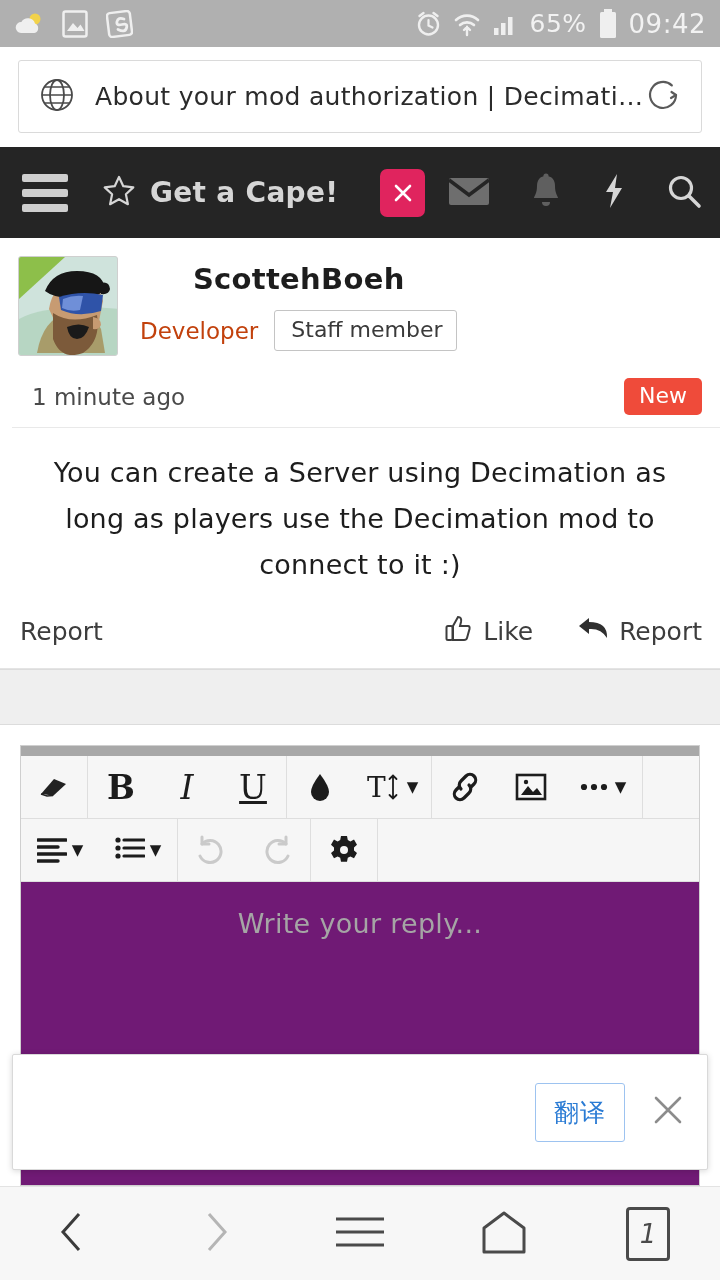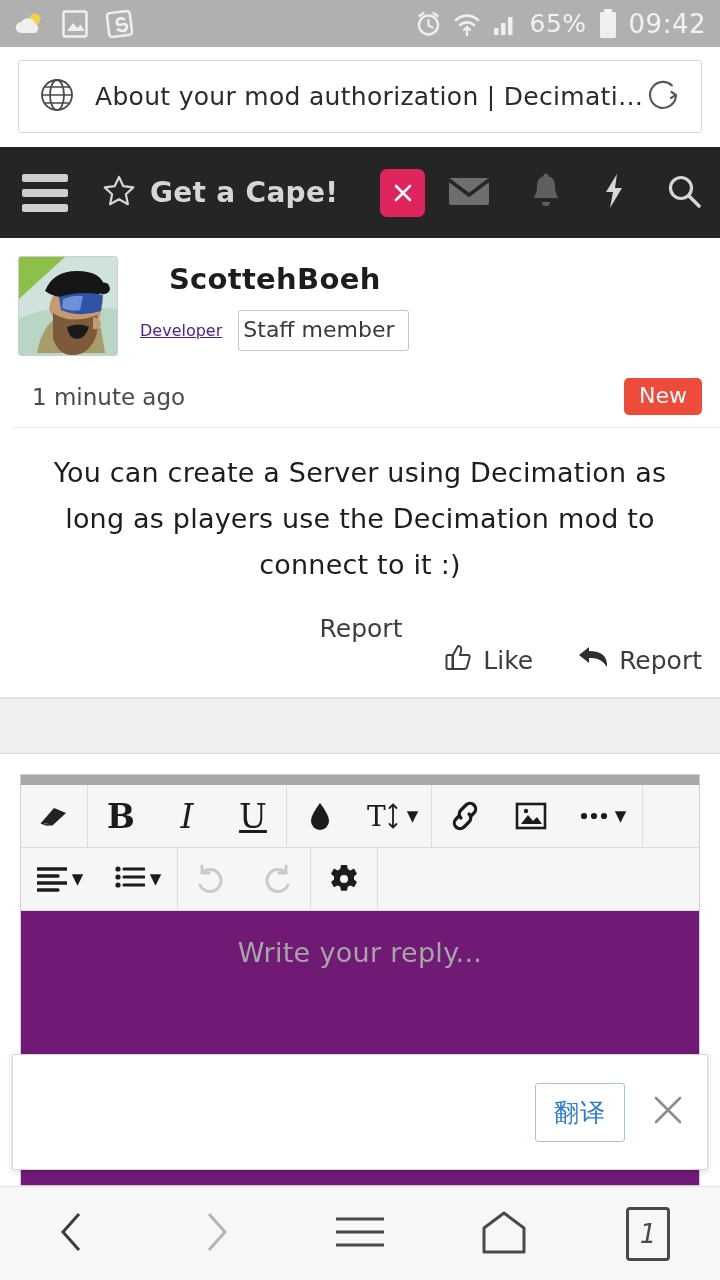--- a/index.html
+++ b/index.html
@@ -111,24 +111,24 @@
     overflow: hidden;
     flex: 0 0 auto;
     background: #bcd6cb;
   }
   .avatar svg { display: block; }
   .poster { margin-left: 22px; padding-top: 6px; }
   .poster-name {
     font-size: 29px; font-weight: bold; color: #1d1d1d; letter-spacing: .3px;
   }
   .poster-meta { display: flex; align-items: center; gap: 16px; margin-top: 14px; }
-  .poster-title { font-size: 16px; color: #4c1d95; text-decoration: underline; }
+  .poster-title { font-size: 23px; color: #c2410c; }
   .staff-badge {
     border: 1px solid #c4c4c4; border-radius: 3px;
-    padding: 6px 14px 8px 4px;
+    padding: 6px 14px 8px 16px;
     font-size: 22px; color: #3a3a3a;
     background: #fff;
   }
 
   .post-meta {
     display: flex; align-items: center;
     padding: 6px 18px 12px 20px;
     border-bottom: 1px solid #e9e9e9;
     margin: 0 0 0 12px;
   }
@@ -141,21 +141,20 @@
     font-size: 22px;
   }
   .post-body {
     padding: 22px 20px 12px 20px;
     font-size: 27px; line-height: 46px; color: #1d1d1d;
     letter-spacing: .2px;
   }
   .post-actions {
     display: flex; align-items: center;
     padding: 14px 18px 20px 20px;
-    flex-direction: column;
   }
   .act { display: flex; align-items: center; gap: 10px; font-size: 25px; color: #3d3d3d; }
   .act-right { margin-left: auto; display: flex; align-items: center; gap: 44px; }
 
   
   .gap-band {
     background: #efefef;
     height: 56px;
     border-top: 1px solid #dcdcdc;
     border-bottom: 1px solid #dcdcdc;

